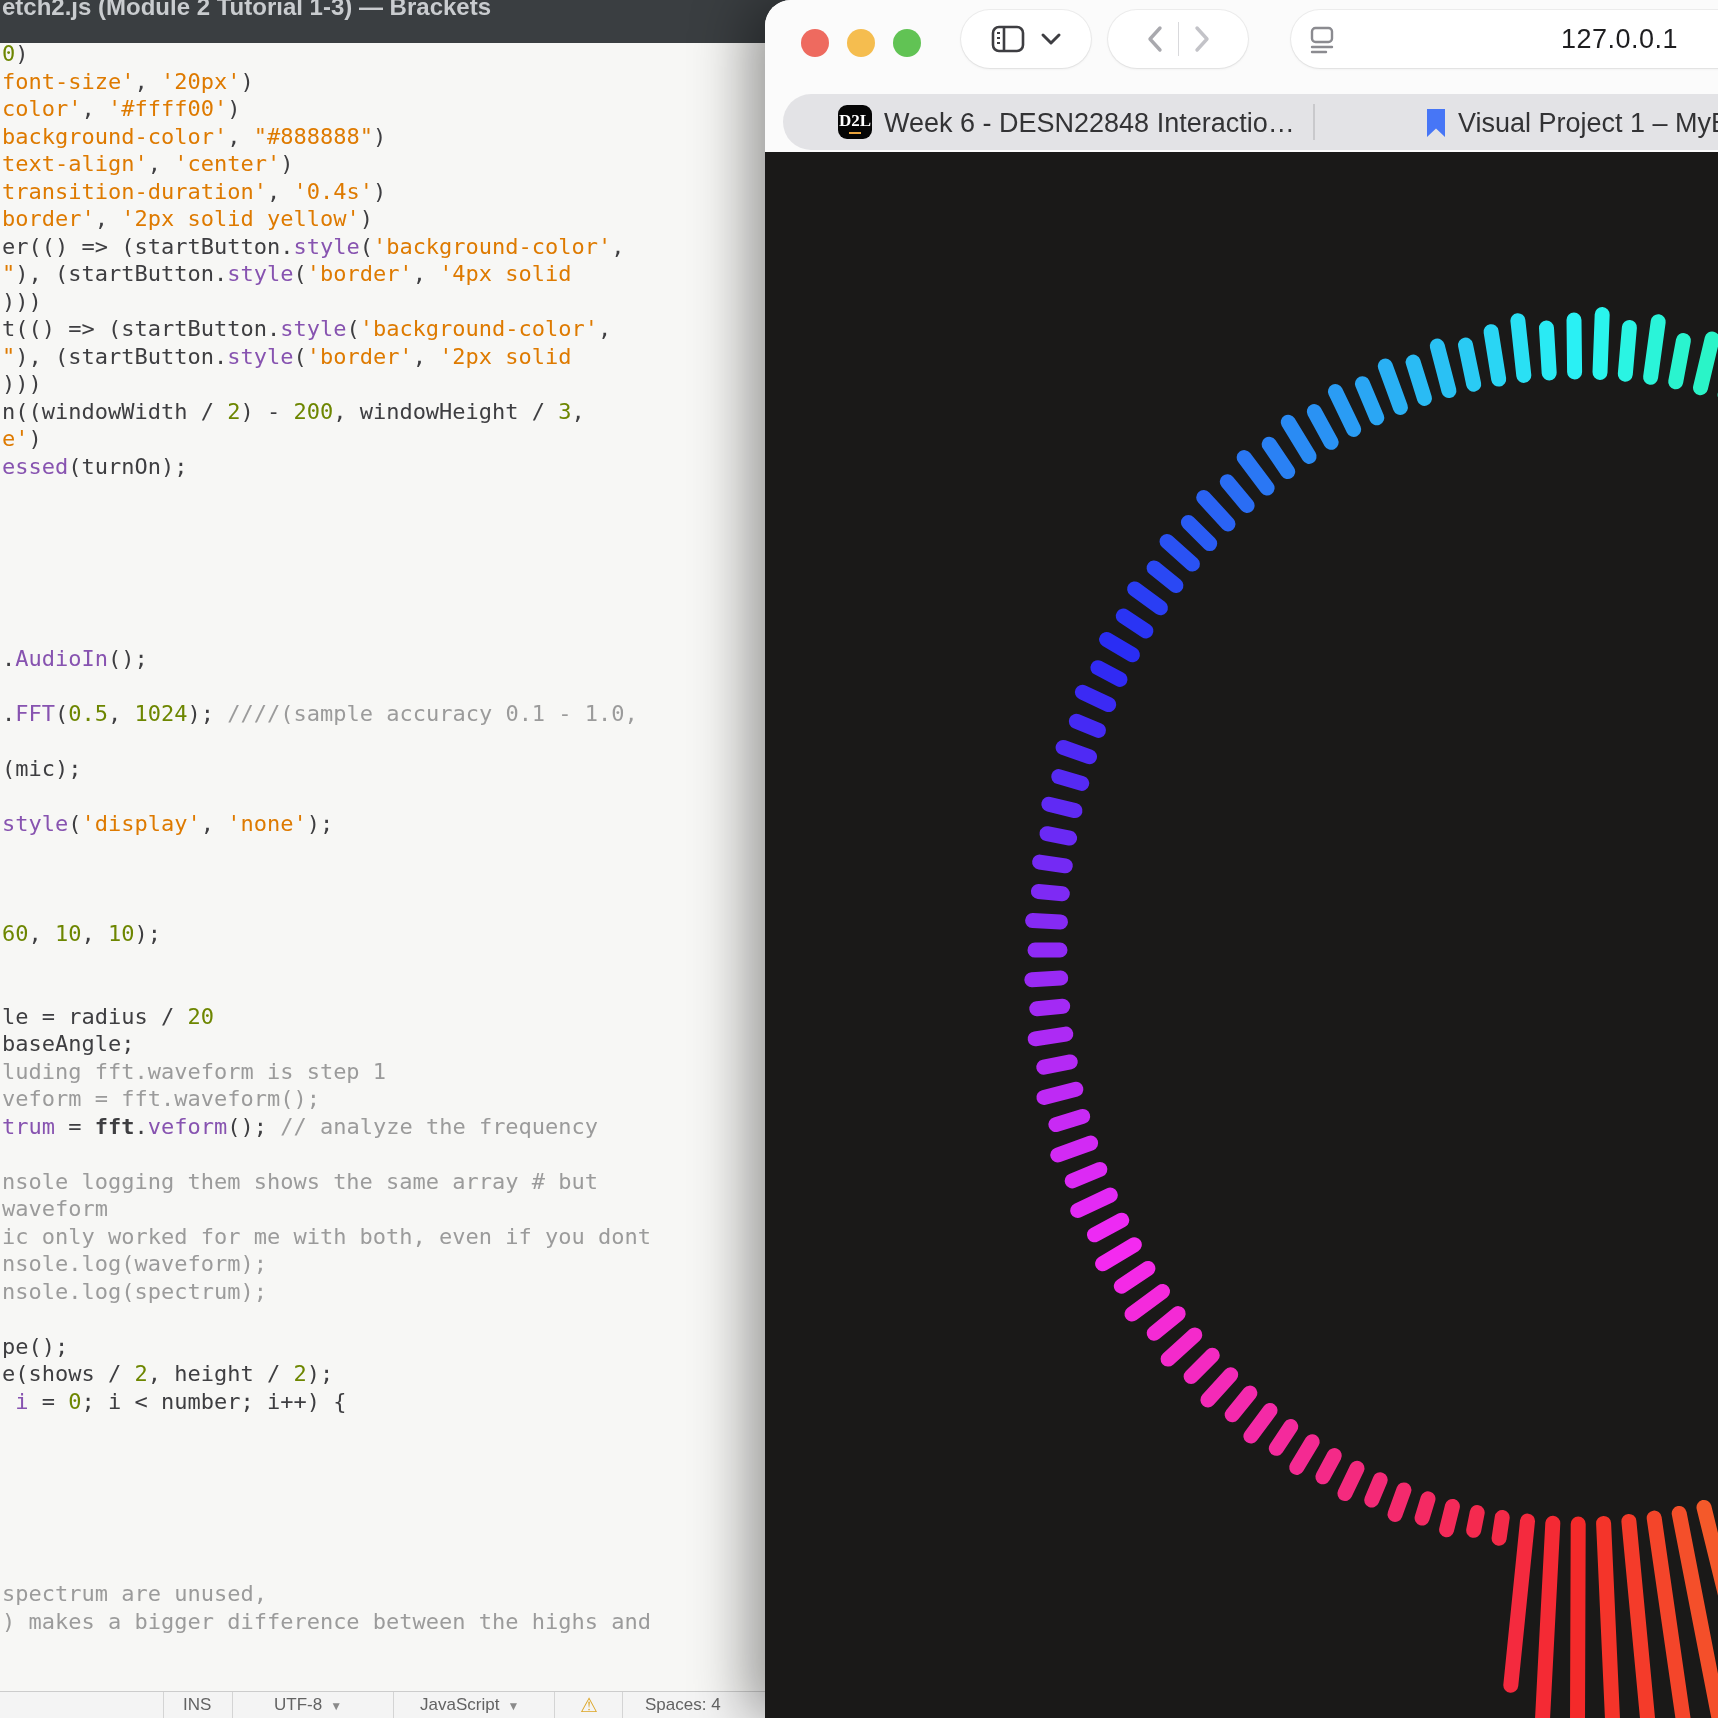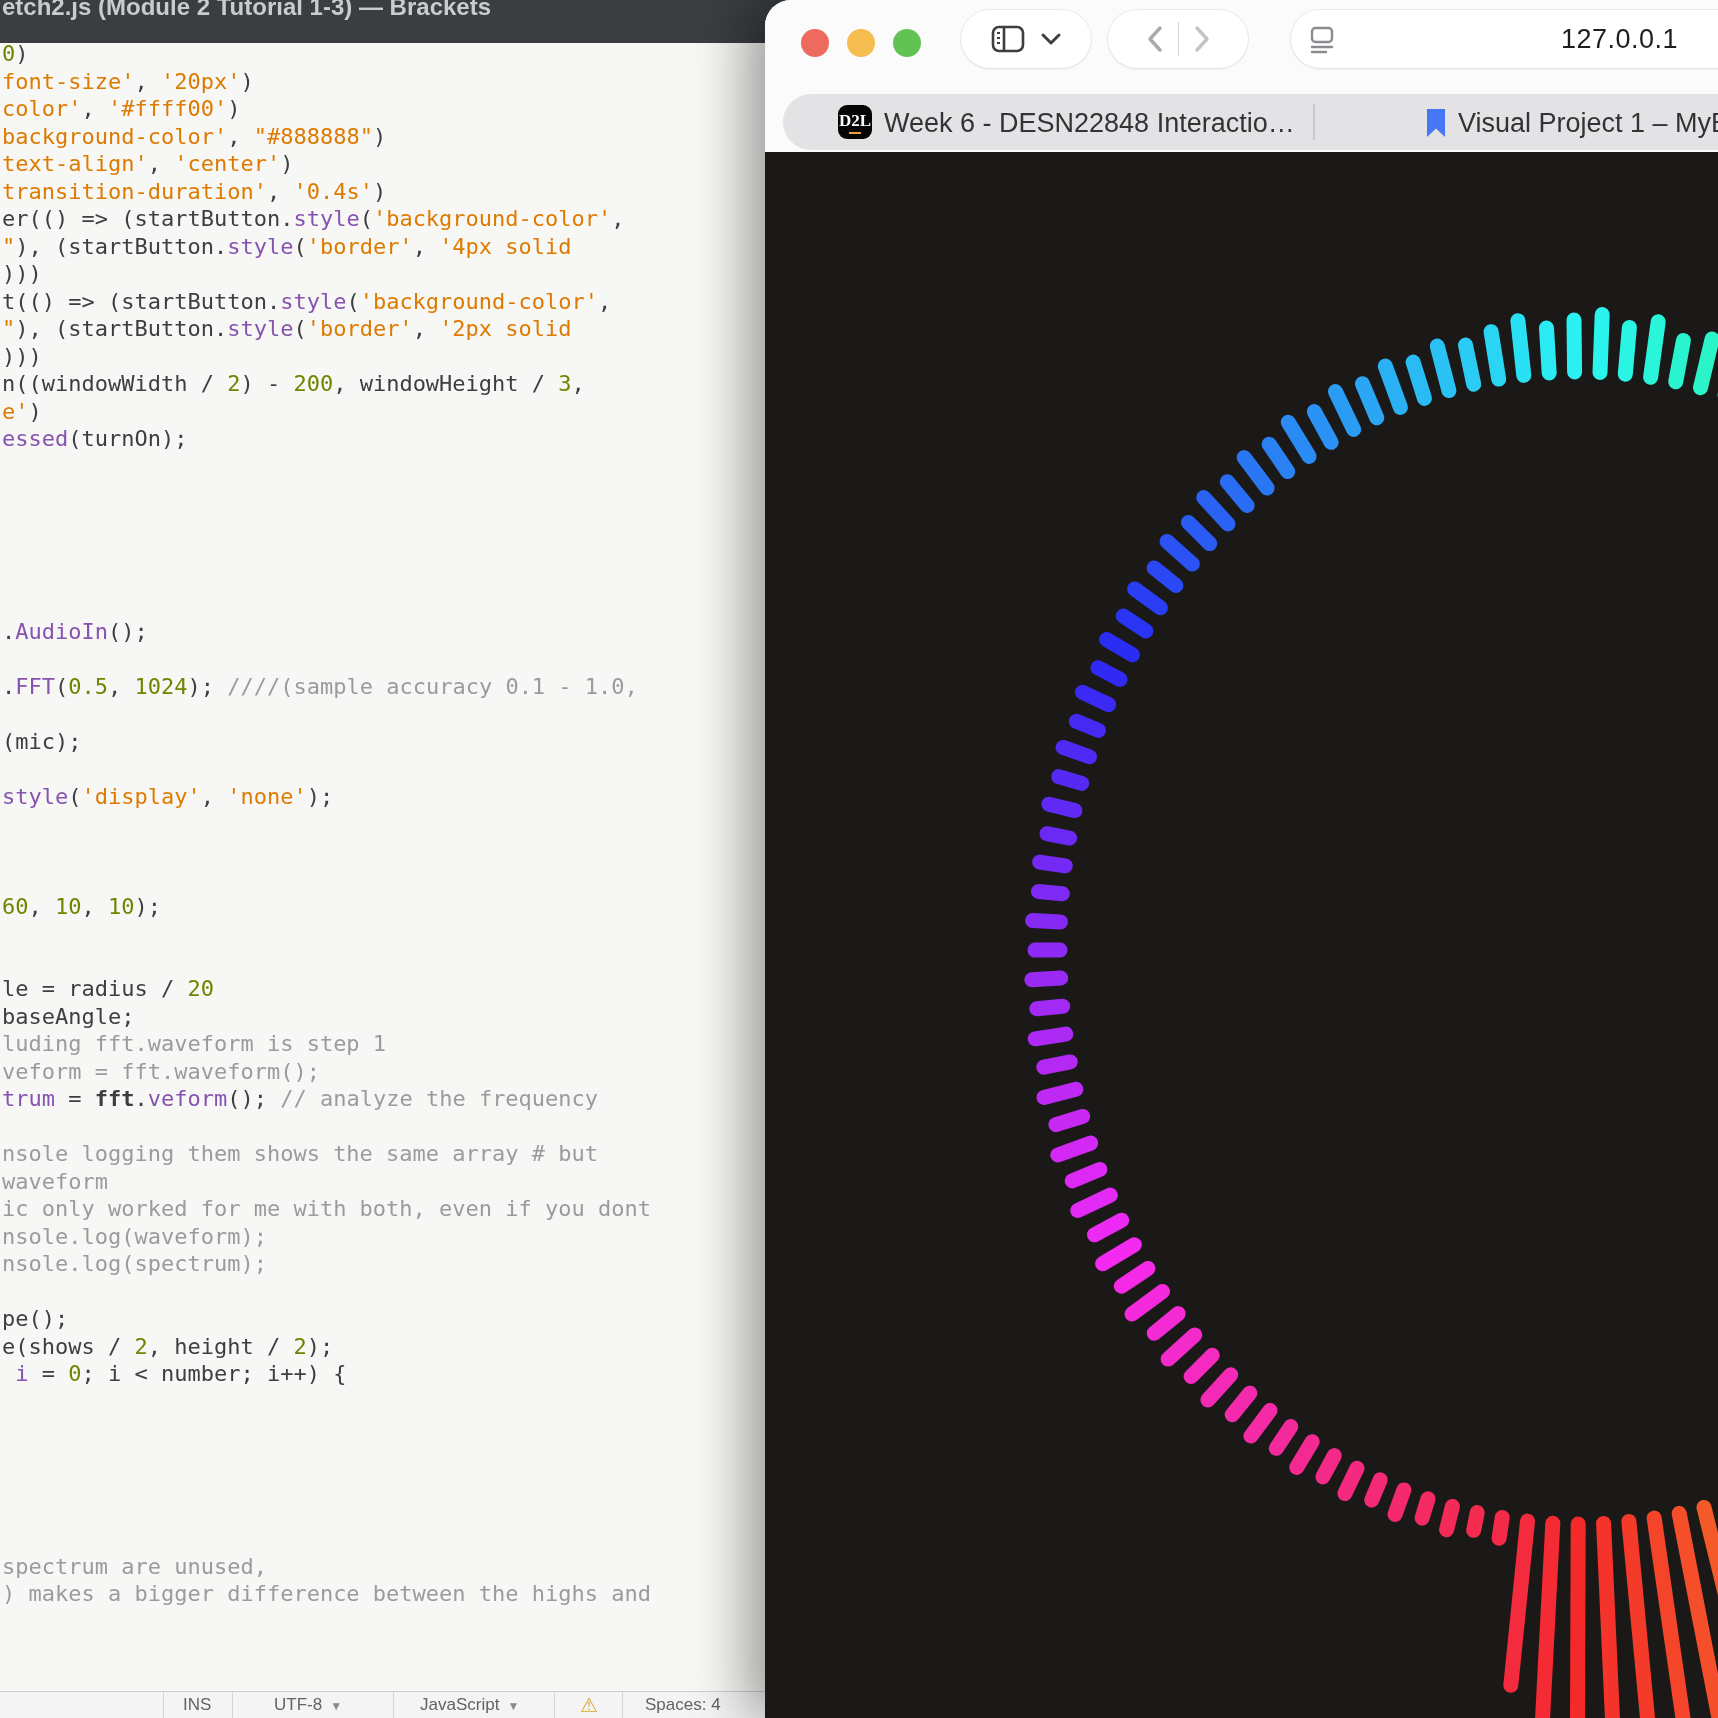--- a/index.html
+++ b/index.html
@@ -55,20 +55,21 @@
     <div class="editor-title">etch2.js (Module 2 Tutorial 1-3) — Brackets</div>
   </div>
 
   <div class="code-area" id="code-area">
       <div class="code-line"><span class="cd-n">0</span><span class="cd-d">)</span></div>
       <div class="code-line"><span class="cd-s">font-size'</span><span class="cd-d">, </span><span class="cd-s">'20px'</span><span class="cd-d">)</span></div>
       <div class="code-line"><span class="cd-s">color'</span><span class="cd-d">, </span><span class="cd-s">'#ffff00'</span><span class="cd-d">)</span></div>
       <div class="code-line"><span class="cd-s">background-color'</span><span class="cd-d">, </span><span class="cd-s">"#888888"</span><span class="cd-d">)</span></div>
       <div class="code-line"><span class="cd-s">text-align'</span><span class="cd-d">, </span><span class="cd-s">'center'</span><span class="cd-d">)</span></div>
       <div class="code-line"><span class="cd-s">transition-duration'</span><span class="cd-d">, </span><span class="cd-s">'0.4s'</span><span class="cd-d">)</span></div>
+      <div class="code-line"><span class="cd-s">border'</span><span class="cd-d">, </span><span class="cd-s">'2px solid yellow'</span><span class="cd-d">)</span></div>
       <div class="code-line"><span class="cd-d">er(() =&gt; (startButton.</span><span class="cd-k">style</span><span class="cd-d">(</span><span class="cd-s">'background-color'</span><span class="cd-d">,</span></div>
       <div class="code-line"><span class="cd-s">"</span><span class="cd-d">), (startButton.</span><span class="cd-k">style</span><span class="cd-d">(</span><span class="cd-s">'border'</span><span class="cd-d">, </span><span class="cd-s">'4px solid</span></div>
       <div class="code-line"><span class="cd-d">)))</span></div>
       <div class="code-line"><span class="cd-d">t(() =&gt; (startButton.</span><span class="cd-k">style</span><span class="cd-d">(</span><span class="cd-s">'background-color'</span><span class="cd-d">,</span></div>
       <div class="code-line"><span class="cd-s">"</span><span class="cd-d">), (startButton.</span><span class="cd-k">style</span><span class="cd-d">(</span><span class="cd-s">'border'</span><span class="cd-d">, </span><span class="cd-s">'2px solid</span></div>
       <div class="code-line"><span class="cd-d">)))</span></div>
       <div class="code-line"><span class="cd-d">n((windowWidth / </span><span class="cd-n">2</span><span class="cd-d">) - </span><span class="cd-n">200</span><span class="cd-d">, windowHeight / </span><span class="cd-n">3</span><span class="cd-d">,</span></div>
       <div class="code-line"><span class="cd-s">e'</span><span class="cd-d">)</span></div>
       <div class="code-line"><span class="cd-k">essed</span><span class="cd-d">(turnOn);</span></div>
       <div class="code-line">&nbsp;</div>

